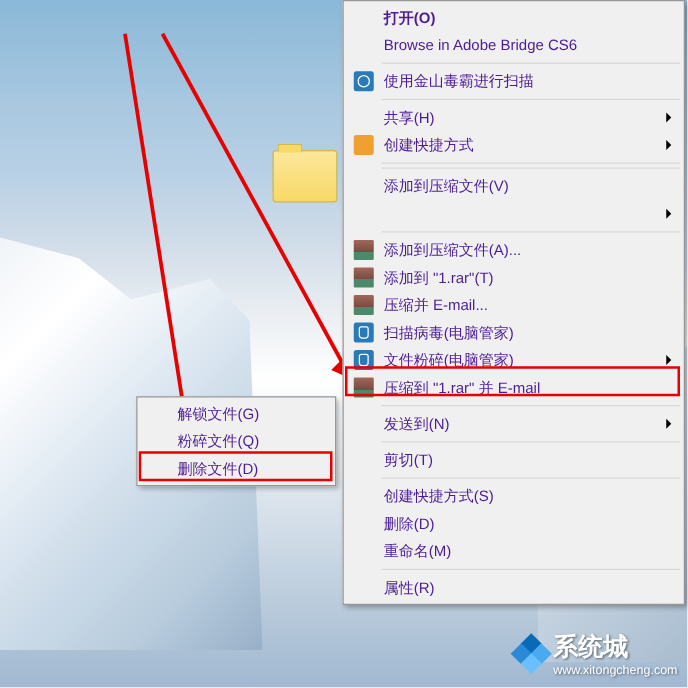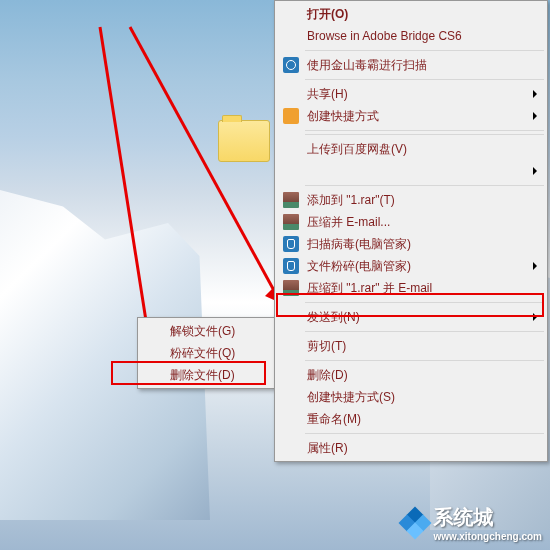--- a/index.html
+++ b/index.html
@@ -3,23 +3,23 @@
 <meta charset="utf-8">
 <style>
 * { margin:0; padding:0; box-sizing:border-box; }
 body { width:550px; height:550px; overflow:hidden; font-family:"Microsoft YaHei","SimSun",Arial,sans-serif; font-size:12px; position:relative; }
 .desktop { width:550px; height:550px; position:relative; background:linear-gradient(to bottom,#8ab8d8 0%,#a8c8e0 15%,#b8d0e5 25%,#d0dce8 35%,#e8edf2 45%,#ffffff 55%,#e0e8ef 70%,#c0d0df 85%,#a0b8d0 100%); }
 .iceberg { position:absolute; left:0; top:190px; width:210px; height:330px; background:linear-gradient(135deg,#f0f4f8 0%,#ffffff 20%,#d8e4ef 50%,#b8ccdd 80%,#98b0c8 100%); clip-path:polygon(0 0,30% 5%,50% 15%,80% 10%,95% 20%,100% 100%,0 100%); }
 .iceberg2 { position:absolute; right:0; top:250px; width:120px; height:280px; background:linear-gradient(135deg,#e8eff5 0%,#cdd9e5 50%,#a8bccf 100%); clip-path:polygon(20% 0,100% 10%,100% 100%,0 100%,0 30%); }
 .folder { position:absolute; left:218px; top:120px; width:52px; height:42px; background:linear-gradient(to bottom,#fce89a 0%,#f8d867 100%); border:1px solid #d4b848; border-radius:3px; }
 .folder::before { content:""; position:absolute; top:-6px; left:3px; width:18px; height:6px; background:#f8d867; border-radius:2px 2px 0 0; border:1px solid #d4b848; border-bottom:none; }
 .menu { position:absolute; background:#f0f0f0; border:1px solid #979797; box-shadow:2px 2px 4px rgba(0,0,0,0.3); padding:2px; }
-.menu-left { left:109px; top:317px; width:144px;margin-left:28px; }
+.menu-left { left:109px; top:317px; width:160px; }
 .menu-right { left:274px; top:0; width:274px; }
-.mi { display:flex; align-items:center; height:22px; padding:0 20px 0 30px; position:relative; cursor:default; color:#7f1d1d; }
+.mi { display:flex; align-items:center; height:22px; padding:0 20px 0 30px; position:relative; cursor:default; color:#4c1d95; }
 .sep { height:1px; background:#d7d7d7; margin:3px 1px 3px 28px; }
 .icon { position:absolute; left:6px; width:16px; height:16px; display:flex; align-items:center; justify-content:center; }
 .arrow { position:absolute; right:8px; width:0; height:0; border-left:4px solid #000; border-top:4px solid transparent; border-bottom:4px solid transparent; }
 .ico-blue { background:#2a7ab8; border-radius:2px; }
 .ico-blue::after { content:""; position:absolute; width:8px; height:8px; border:1.5px solid #fff; border-radius:50%; }
 .ico-orange { background:#f0a030; border-radius:2px; }
 .ico-cloud { background:#3daee0; border-radius:2px; }
 .ico-cloud::after { content:"";position:absolute;width:9px;height:5px;background:#fff;border-radius:3px;top:6px;left:3px; }
 .ico-rar { background:linear-gradient(to bottom,#a0685a 0%,#7a4a3e 60%,#4a8a6a 60%,#4a8a6a 100%); border-radius:1px; }
 .ico-tc { background:#2a7ab8; border-radius:2px; }
@@ -28,21 +28,21 @@
 .hl1 { left:111px; top:361px; width:155px; height:24px; }
 .hl2 { left:276px; top:293px; width:268px; height:24px; }
 .red-arrow { position:absolute; pointer-events:none; }
 .watermark { position:absolute; right:8px; bottom:8px; display:flex; align-items:center; gap:4px; color:#fff; font-size:20px; font-weight:bold; text-shadow:1px 1px 2px rgba(0,0,0,0.5); }
 .wm-diamond { width:28px; height:28px; position:relative; }
 .wm-diamond span { position:absolute; width:12px; height:12px; transform:rotate(45deg); }
 .wm-d1 { background:#0a6ab8; top:0; left:8px; }
 .wm-d2 { background:#2a8ad8; top:8px; left:0; }
 .wm-d3 { background:#4aaaf0; top:8px; left:16px; }
 .wm-d4 { background:#6ac0ff; top:16px; left:8px; }
-.wm-sub { font-size:10px; font-weight:bold; }
+.wm-sub { font-size:10px; font-weight:normal; }
 </style>
 </head>
 <body>
 
 <div class="desktop">
   <div class="iceberg"></div>
   <div class="iceberg2"></div>
   <div class="folder"></div>
 
   <svg class="red-arrow" style="left:90px;top:22px" width="90" height="350">
@@ -84,26 +84,30 @@
         <span class="arrow"></span>
       </div>
       <div class="mi">
         <span class="icon ico-orange"></span>
         <span>创建快捷方式</span>
         <span class="arrow"></span>
       </div>
       <div class="sep"></div>
       <div class="sep"></div>
       <div class="mi">
-        <span>上传到百度网盘(V)</span>
+        <span>添加到压缩文件(V)</span>
       </div>
       <div class="mi">
         <span class="arrow"></span>
       </div>
       <div class="sep"></div>
+      <div class="mi">
+        <span class="icon ico-rar"></span>
+        <span>添加到压缩文件(A)...</span>
+      </div>
       <div class="mi">
         <span class="icon ico-rar"></span>
         <span>添加到 "1.rar"(T)</span>
       </div>
       <div class="mi">
         <span class="icon ico-rar"></span>
         <span>压缩并 E-mail...</span>
       </div>
       <div class="mi">
         <span class="icon ico-tc"></span>
@@ -122,24 +126,24 @@
       <div class="mi">
         <span>发送到(N)</span>
         <span class="arrow"></span>
       </div>
       <div class="sep"></div>
       <div class="mi">
         <span>剪切(T)</span>
       </div>
       <div class="sep"></div>
       <div class="mi">
-        <span>删除(D)</span>
+        <span>创建快捷方式(S)</span>
       </div>
       <div class="mi">
-        <span>创建快捷方式(S)</span>
+        <span>删除(D)</span>
       </div>
       <div class="mi">
         <span>重命名(M)</span>
       </div>
       <div class="sep"></div>
       <div class="mi">
         <span>属性(R)</span>
       </div>
     </div>
 

